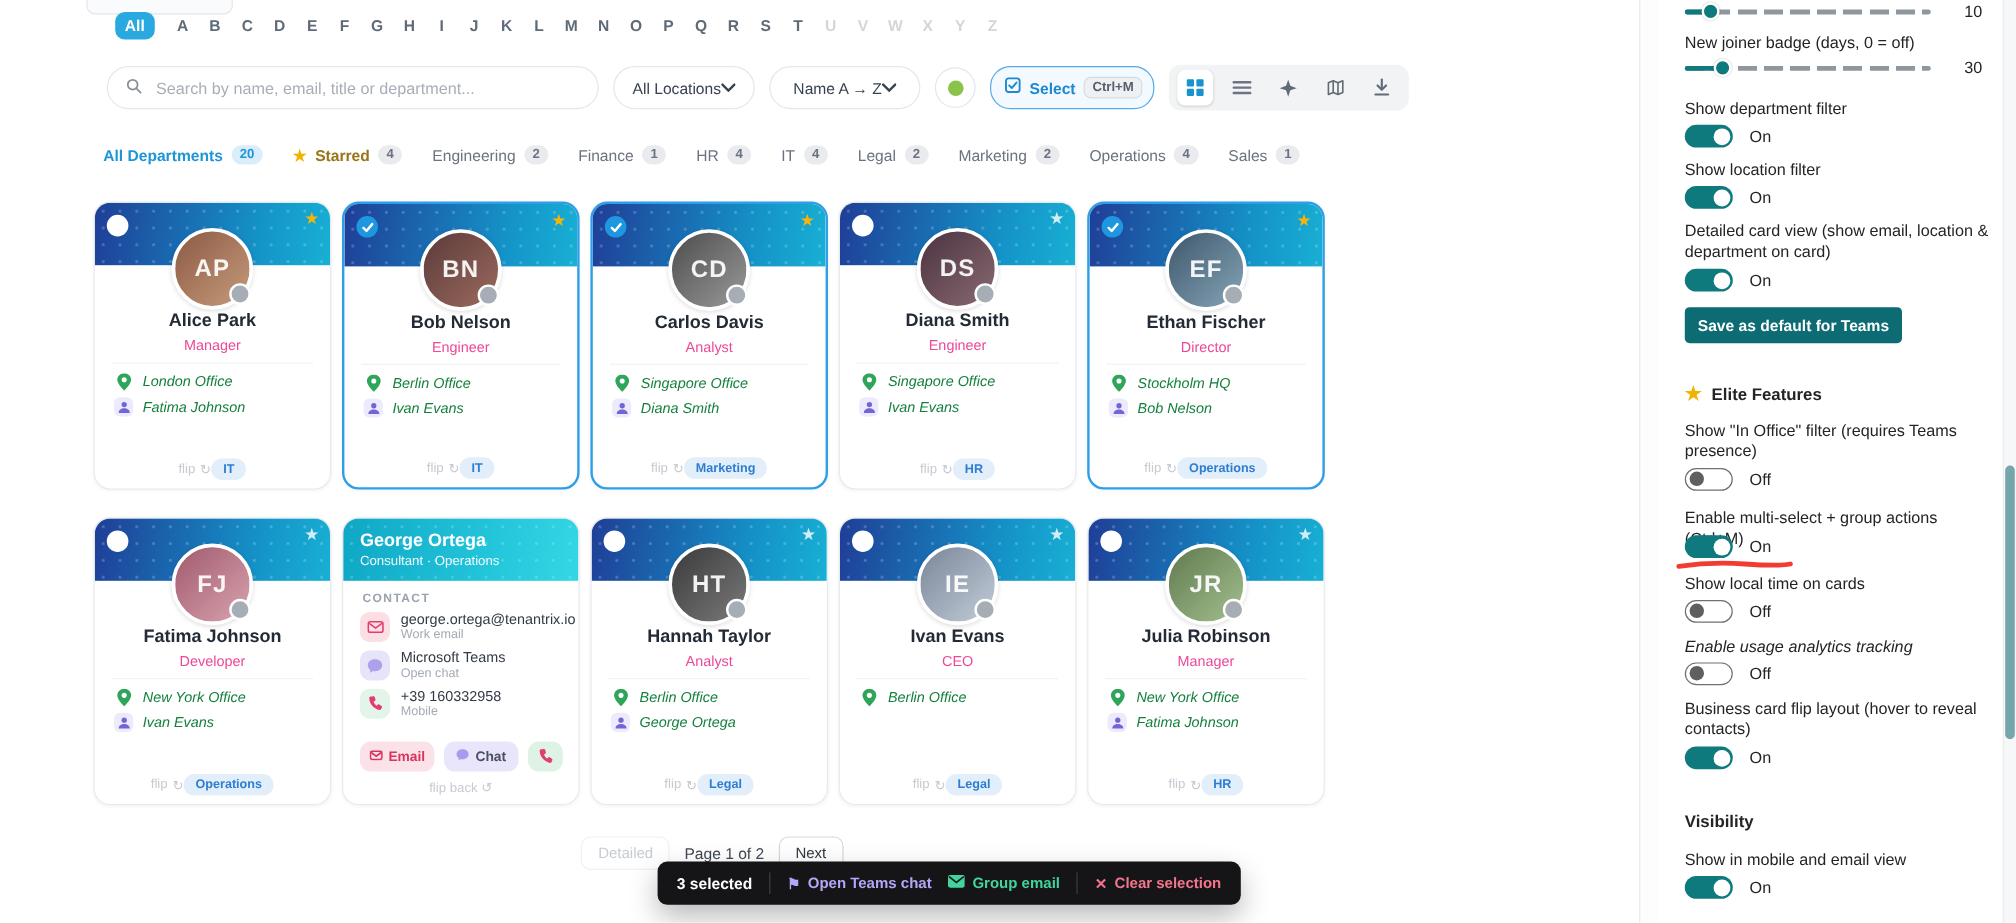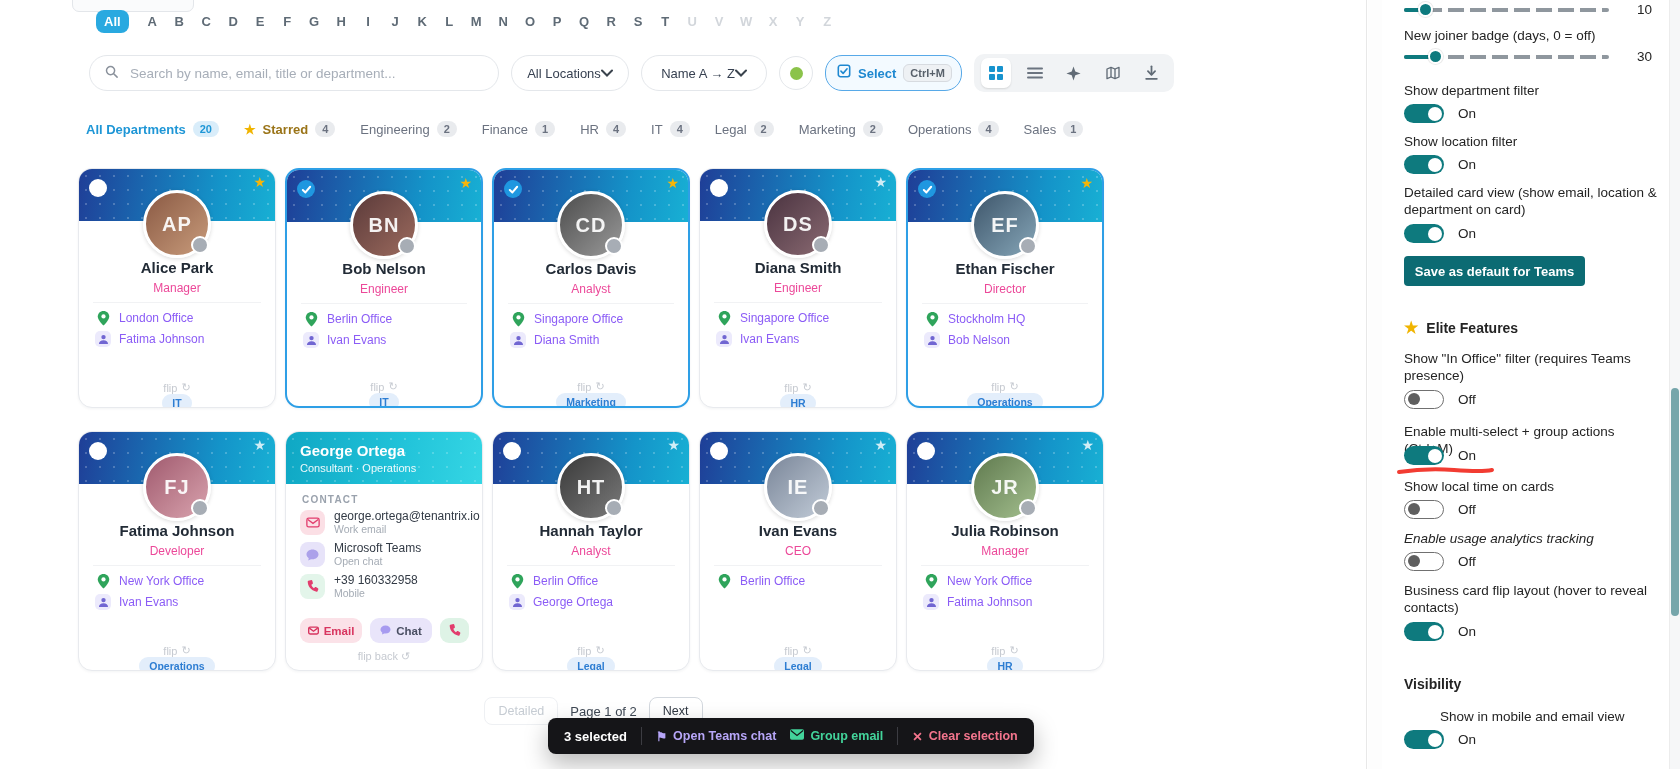--- a/index.html
+++ b/index.html
@@ -79,25 +79,25 @@
   .avatar{position:absolute;left:50%;top:21px;transform:translateX(-50%);width:62px;height:62px;
     border-radius:50%;border:3px solid #fff;z-index:1;display:flex;align-items:center;justify-content:center;
     box-shadow:0 1px 4px rgba(0,0,0,.15);}
   .init{color:rgba(255,255,255,.92);font-weight:700;font-size:20px;letter-spacing:1px;}
   .pdot{position:absolute;right:-1px;bottom:1px;width:14px;height:14px;border-radius:50%;
     background:#a7adb5;border:2.5px solid #fff;}
   .cname{position:absolute;left:0;right:0;top:90px;text-align:center;font-size:15px;font-weight:700;color:#222b36;}
   .ctitle{position:absolute;left:0;right:0;top:112px;text-align:center;font-size:12px;color:#ec4899;}
   .cdiv{position:absolute;left:14px;right:14px;top:133px;height:1px;background:#f1f2f4;}
   .crows{position:absolute;left:16px;right:8px;top:141px;display:flex;flex-direction:column;gap:5px;}
-  .crow{display:flex;align-items:center;gap:8px;font-size:12px;color:#8b5cf6;}
+  .crow{display:flex;align-items:center;gap:8px;font-size:12px;color:#15803d;font-style:italic;}
   .icn{width:16px;height:16px;display:flex;align-items:center;justify-content:center;flex:none;}
   .icn.person{background:#eceafc;border-radius:5px;}
   .cfoot{position:absolute;left:12px;right:12px;bottom:6px;height:20px;
-    display:flex;align-items:center;justify-content:space-between;flex-direction:column;}
+    display:flex;align-items:center;justify-content:center;}
   .flip{color:#c6cad1;font-size:11px;display:flex;gap:4px;align-items:center;}
   .dbadge{background:#e3eefb;color:#2d7dd2;font-weight:700;font-size:10.5px;
     padding:3px 10px;border-radius:10px;}
 
   
   .g-name{position:absolute;left:14px;top:10px;color:#fff;font-weight:700;font-size:15px;z-index:2;}
   .g-sub{position:absolute;left:14px;top:30px;color:rgba(255,255,255,.92);font-size:11px;z-index:2;}
   .g-contact{position:absolute;left:16px;top:62px;font-size:10px;font-weight:700;
     letter-spacing:1.2px;color:#9aa2ad;}
   .g-rows{position:absolute;left:14px;top:78px;right:6px;display:flex;flex-direction:column;gap:6px;}
@@ -842,21 +842,21 @@
   <div class="s-abs s-label" style="top:582px;" data-interactable="false">Business card flip layout (hover to reveal
 contacts)</div>
   <div class="s-abs" style="top:622px;" data-interactable="false">
     <span class="toggle on" data-interactable="true"><span class="knob"></span></span><span class="t-state" data-interactable="false">On</span>
   </div>
 
   <div class="s-abs s-head" style="top:676px;" data-interactable="false">
     <span>Visibility</span>
   </div>
 
-  <div class="s-abs s-label" style="top:708px;margin-left:36px;" data-interactable="false">Show in mobile and email view</div>
+  <div class="s-abs s-label" style="top:708px;" data-interactable="false">Show in mobile and email view</div>
   <div class="s-abs" style="top:730px;" data-interactable="false">
     <span class="toggle on" data-interactable="true"><span class="knob"></span></span><span class="t-state" data-interactable="false">On</span>
   </div>
 </div>
 
 <div class="edge-track" data-interactable="true">
   <div class="edge-thumb" data-interactable="true"></div>
 </div>
 
 </body></html>

